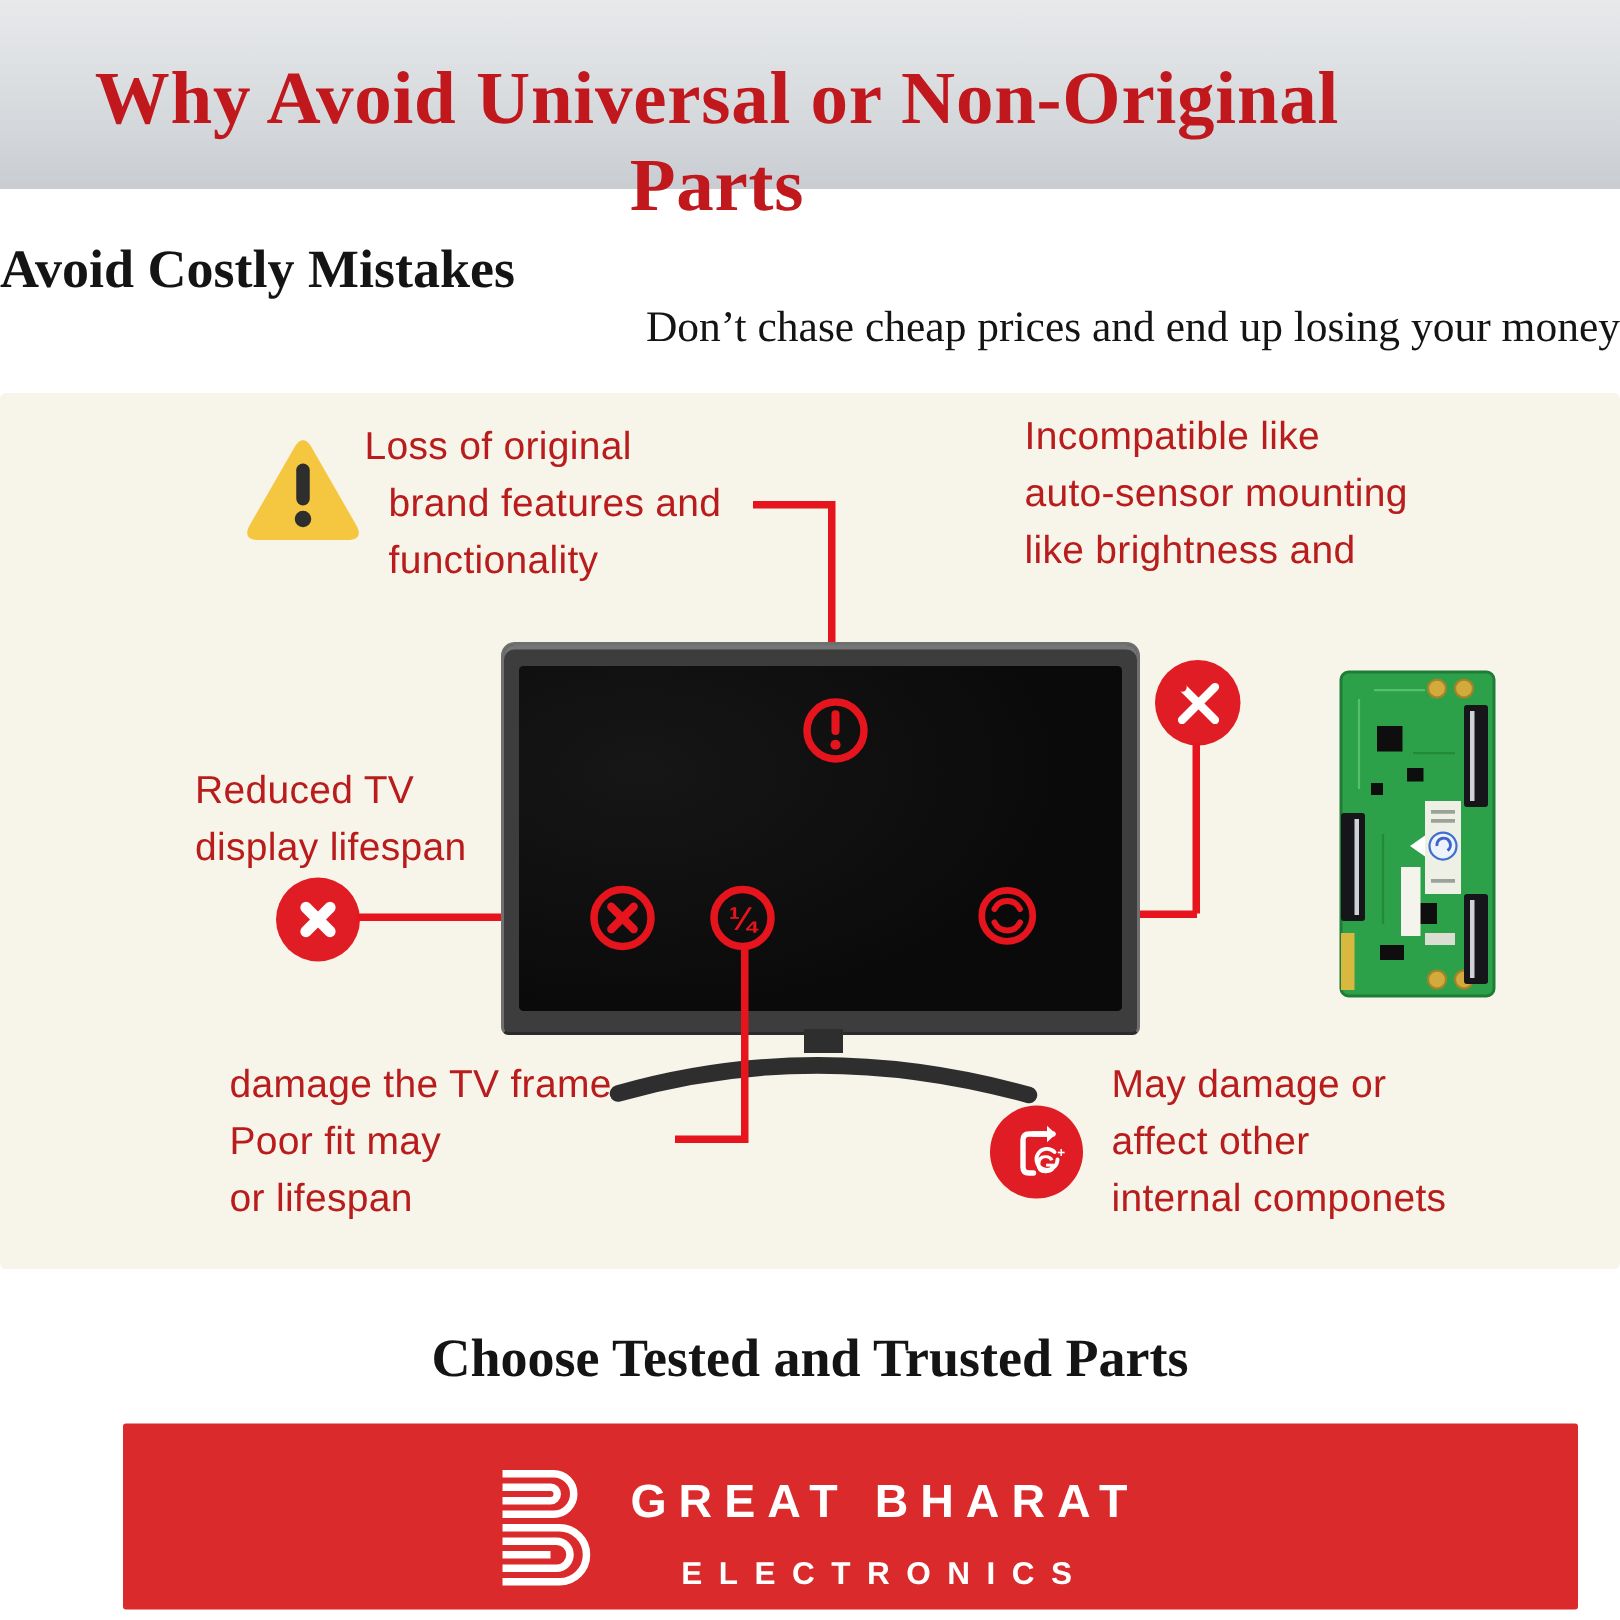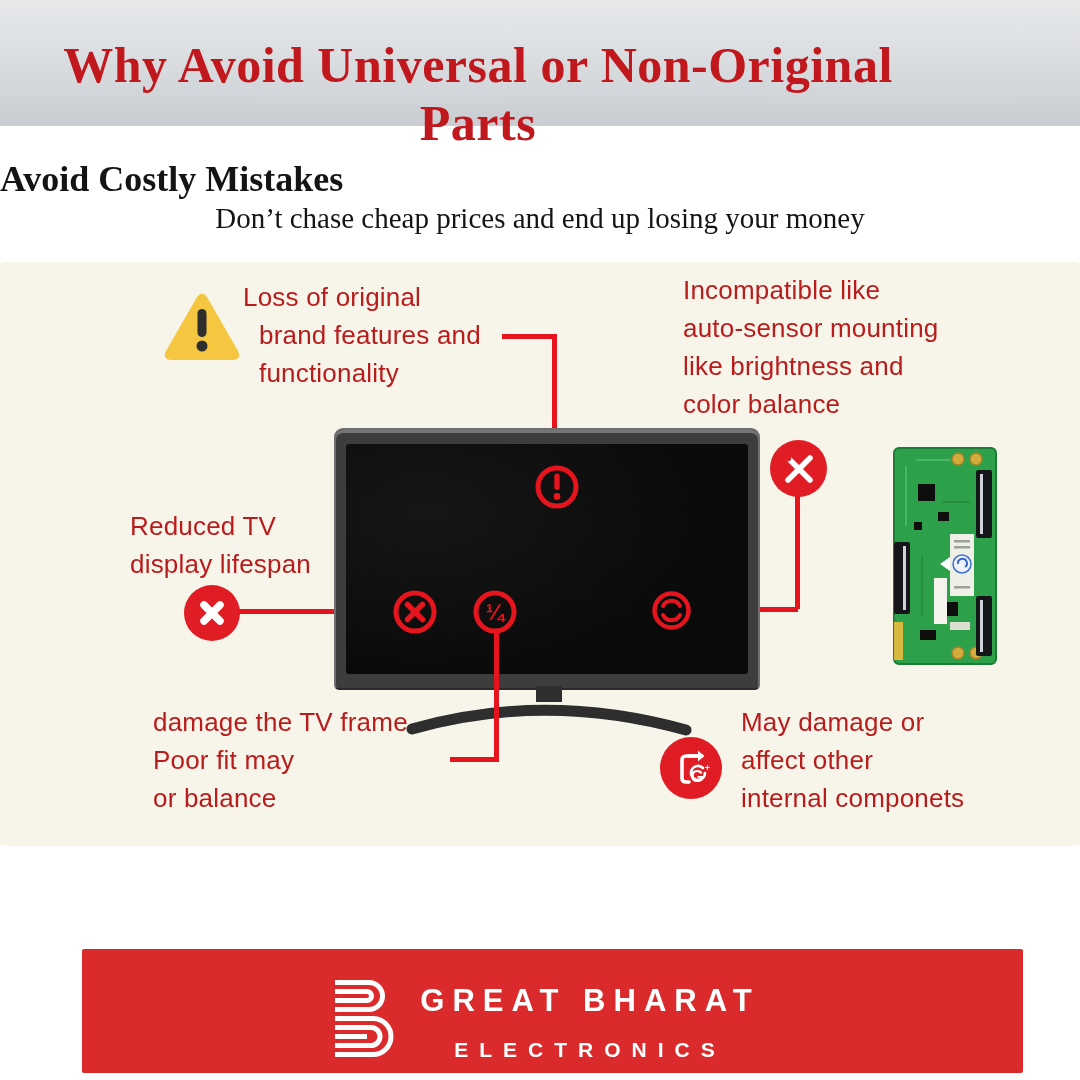--- a/index.html
+++ b/index.html
@@ -5,41 +5,41 @@
   html,body{margin:0;padding:0;background:#ffffff;}
   .canvas{position:relative;width:1080px;height:1080px;background:#ffffff;overflow:hidden;
           font-family:"Liberation Sans",sans-serif;}
   
   .top-banner{position:absolute;left:0;top:0;width:1080px;height:126px;
     background:linear-gradient(180deg,#e7e9eb 0%,#d8dbde 55%,#c9cdd2 100%);}
   .main-title{position:absolute;left:0;top:36px;width:956px;text-align:center;
     font-family:"Liberation Serif",serif;font-weight:700;font-size:50px;color:#c0181d;letter-spacing:.5px;}
   .intro-heading{position:absolute;left:0;top:158px;width:1080px;text-align:left;
     font-family:"Liberation Serif",serif;font-weight:700;font-size:36px;color:#141414;}
-  .intro-sub{position:absolute;left:0;top:202px;width:1080px;text-align:center;
+  .intro-sub{position:absolute;left:0;top:202px;width:1080px;text-align:right;
     font-family:"Liberation Serif",serif;font-weight:400;font-size:29px;color:#141414;}
   
   .content-bg{position:absolute;left:0;top:262px;width:1080px;height:584px;background:#f7f4e9;border-radius:4px;}
   .callout{position:absolute;color:#b91c1c;font-size:26px;line-height:38px;font-weight:500;letter-spacing:.2px;}
   .callout .ln{white-space:nowrap;}
   .indent{padding-left:16px;}
   
   .rline{position:absolute;background:#e6141c;}
   
   .tv-frame{position:absolute;left:334px;top:428px;width:426px;height:262px;background:#3d3d3d;
     border:2px solid #6f6f6f;border-bottom-color:#2b2b2b;border-radius:9px 9px 5px 5px;box-sizing:border-box;
     box-shadow:inset 0 3px 0 #757575;}
   .tv-screen{position:absolute;left:346px;top:444px;width:402px;height:230px;border-radius:3px;
     background:radial-gradient(120% 120% at 20% 30%,#161616 0%,#0a0a0a 60%);}
   .icon-abs{position:absolute;}
   .filled-circle{position:absolute;border-radius:50%;background:#e01c24;display:flex;align-items:center;justify-content:center;}
   
   .footer-heading{position:absolute;left:0;top:884px;width:1080px;text-align:center;
     font-family:"Liberation Serif",serif;font-weight:700;font-size:36px;color:#141414;}
-  .brand-banner{position:absolute;left:82px;top:949px;width:941px;height:124px;background:#da2a2b;border-radius:2px;}
+  .brand-banner{position:absolute;left:82px;top:949px;width:941px;height:124px;background:#da2a2b;border-radius:2px;padding-left:29px;}
   .brand-logo{position:absolute;left:251px;top:30px;}
   .brand-text{position:absolute;left:334px;top:34px;width:348px;text-align:center;color:#ffffff;}
   .brand-name{font-size:31px;font-weight:700;letter-spacing:8px;white-space:nowrap;}
   .brand-division{margin-top:19px;font-size:21px;font-weight:700;letter-spacing:11px;white-space:nowrap;}
 </style>
 </head>
 <body>
 
 <div class="canvas">
 
@@ -61,21 +61,20 @@
     <div class="ln indent">brand features and</div>
     <div class="ln indent">functionality</div>
   </div>
   <div class="rline" style="left:502px;top:334px;width:53px;height:5px;"></div>
   <div class="rline" style="left:552px;top:334px;width:5px;height:131px;"></div>
 
   <div class="callout" style="left:683px;top:271px;">
     <div class="ln">Incompatible like</div>
     <div class="ln">auto-sensor mounting</div>
     <div class="ln">like brightness and</div>
-    <div class="ln">color balance</div>
   </div>
 
   <div class="filled-circle" style="left:770px;top:440px;width:57px;height:57px;">
     <svg width="40" height="40" viewBox="0 0 40 40">
       <line x1="9" y1="31" x2="31" y2="9" stroke="#ffffff" stroke-width="5.5" stroke-linecap="round"></line>
       <line x1="9" y1="9" x2="31" y2="31" stroke="#ffffff" stroke-width="5.5" stroke-linecap="round"></line>
       <circle cx="9" cy="9" r="3.2" fill="#e01c24"></circle>
     </svg>
   </div>
   <div class="rline" style="left:795px;top:495px;width:5px;height:114px;"></div>
@@ -118,21 +117,21 @@
     <circle cx="21.5" cy="21.5" r="17" fill="none" stroke="#e6141c" stroke-width="4.5"></circle>
     <path d="M13 17 A9.5 9.5 0 0 1 30 17" fill="none" stroke="#e6141c" stroke-width="4" stroke-linecap="round"></path>
     <path d="M30 26 A9.5 9.5 0 0 1 13 26" fill="none" stroke="#e6141c" stroke-width="4" stroke-linecap="round"></path>
   </svg>
 
   <div class="rline" style="left:494px;top:632px;width:5px;height:130px;"></div>
   <div class="rline" style="left:450px;top:757px;width:48px;height:5px;"></div>
   <div class="callout" style="left:153px;top:703px;">
     <div class="ln">damage the TV frame</div>
     <div class="ln">Poor fit may</div>
-    <div class="ln">or balance</div>
+    <div class="ln">or lifespan</div>
   </div>
 
   <div class="filled-circle" style="left:660px;top:737px;width:62px;height:62px;">
     <svg width="44" height="44" viewBox="0 0 44 44">
       <path d="M28 10 L17 10 Q13 10 13 14 L13 32 Q13 36 17 36 L20 36" fill="none" stroke="#ffffff" stroke-width="3.6" stroke-linecap="round"></path>
       <path d="M20 10 L33 10" stroke="#ffffff" stroke-width="3.6" stroke-linecap="round"></path>
       <path d="M29 4.5 L35 10 L29 15.5 Z" fill="#ffffff"></path>
       <text x="28" y="36" text-anchor="middle" font-size="17" font-weight="bold" fill="#ffffff" font-family="Liberation Sans, sans-serif">G</text>
       <path d="M34 22 a7 7 0 1 0 2 5" fill="none" stroke="#ffffff" stroke-width="2.6" stroke-linecap="round"></path>
       <text x="38.5" y="25" text-anchor="middle" font-size="9" font-weight="bold" fill="#ffffff" font-family="Liberation Sans, sans-serif">+</text>
@@ -170,20 +169,21 @@
     <rect x="62" y="140" width="16" height="2.5" fill="#9aa29a"></rect>
     <rect x="42" y="132" width="13" height="46" fill="#f4f4ec"></rect>
     <circle cx="70" cy="118" r="9" fill="#eef2fa" stroke="#3f6fd0" stroke-width="1.5"></circle>
     <path d="M66 118 a4.5 4.5 0 1 1 7 3" fill="none" stroke="#3a66cc" stroke-width="2"></path>
     <polygon points="48,118 58,111 58,125" fill="#ffffff"></polygon>
     <rect x="2" y="176" width="9" height="38" fill="#d9b840"></rect>
     <rect x="28" y="184" width="16" height="10" fill="#0e0e0e"></rect>
     <rect x="58" y="176" width="20" height="8" fill="#dcded2"></rect>
   </svg>
 
+  <div class="footer-heading">Choose Tested and Trusted Parts</div>
 
   <div class="brand-banner">
     <svg class="brand-logo" width="66" height="80" viewBox="0 0 66 80">
       <g fill="none" stroke="#ffffff" stroke-width="5" stroke-linecap="butt">
         <path d="M2 3.5 L36 3.5 A13.5 13.5 0 0 1 36 30.5 L2 30.5"></path>
         <path d="M2 12.5 L34 12.5 A4.5 4.5 0 0 1 34 21.5 L2 21.5"></path>
         <path d="M2 39.5 L40 39.5 A18 18 0 0 1 40 75.5 L2 75.5"></path>
         <path d="M2 48.5 L38 48.5 A9 9 0 0 1 38 66.5 L2 66.5"></path>
         <path d="M2 57.5 L34 57.5"></path>
       </g>

